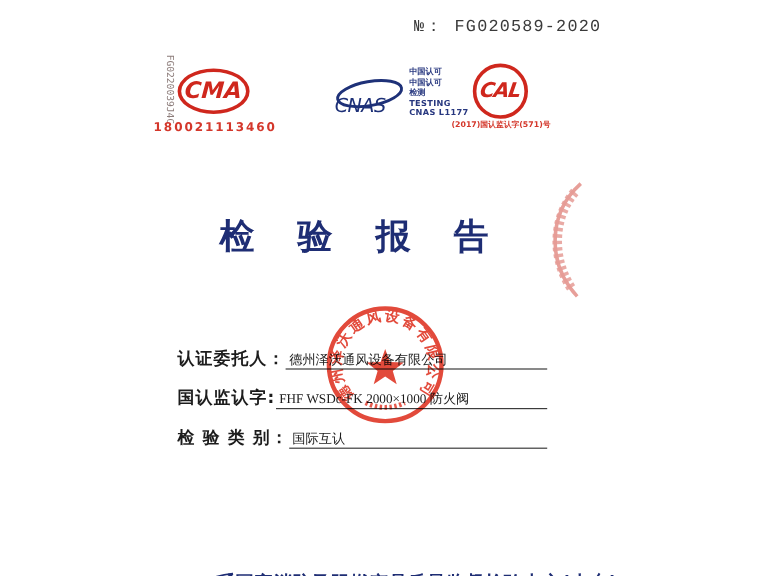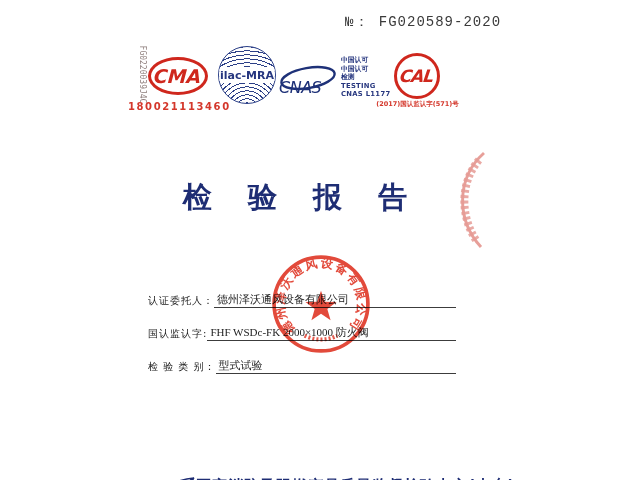--- a/index.html
+++ b/index.html
@@ -34,21 +34,21 @@
   .title-block { position:absolute; left:165px; top:178px; width:260px; text-align:center; }
   .title-zh { color:#1e2d74; font-weight:bold; font-size:29px; letter-spacing:13px; text-indent:13px; }
   .title-en { margin-top:6px; color:#24306e; font-family:"Liberation Serif","DejaVu Serif",serif; font-weight:bold; font-size:17px; letter-spacing:3px; }
 
   
   .edge-stamp { position:absolute; left:446px; top:150px; width:44px; height:100px; opacity:0.75; }
 
   
   .fields { position:absolute; left:148px; top:291px; width:308px; }
   .field-row { display:flex; align-items:flex-end; margin-bottom:16px; height:17px; }
-  .field-label { color:#1c1c1c; font-size:10px; font-weight:normal; white-space:nowrap; letter-spacing:1px; }
+  .field-label { color:#1c1c1c; font-size:14px; font-weight:bold; white-space:nowrap; letter-spacing:1px; }
   .field-value { flex:1; border-bottom:1px solid #3c3c3c; color:#1c1c1c; font-size:11px; padding-left:3px; white-space:nowrap; font-family:"Liberation Serif","DejaVu Serif",serif; }
 
   
   .stamp { position:absolute; left:270px; top:253px; width:102px; height:102px; mix-blend-mode:multiply; opacity:0.92; }
 
   
   .footer { position:absolute; left:0; bottom:10px; width:640px; }
   .footer-logo { position:absolute; left:150px; top:6px; width:46px; height:30px; }
   .footer-zh { position:absolute; left:196px; top:6px; width:260px; color:#1e2d74; font-weight:bold; font-size:15.5px; letter-spacing:0.5px; white-space:nowrap; }
 </style>
@@ -62,25 +62,20 @@
     <span>FG020589-2020</span>
   </div>
 
   <div class="side-code">FG0220039J4C</div>
 
   <div class="cma">
     <span class="cma-text">CMA</span>
   </div>
   <div class="cma-number">180021113460</div>
 
-  <div class="ilac">
-    <div class="ilac-band">
-      <span class="ilac-text">ilac-MRA</span>
-    </div>
-  </div>
 
   <div class="cnas">
     <svg width="58" height="40" viewBox="0 0 58 40">
       <ellipse cx="29" cy="20" rx="27" ry="10" fill="none" stroke="#1e3178" stroke-width="2.4" transform="rotate(-10 29 20)"></ellipse>
     </svg>
     <div class="cnas-word">CNAS</div>
   </div>
   <div class="cnas-lines">
     <div>中国认可</div>
     <div>中国认可</div>
@@ -107,21 +102,21 @@
     <div class="field-row">
       <span class="field-label">认证委托人：</span>
       <span class="field-value">德州泽沃通风设备有限公司</span>
     </div>
     <div class="field-row">
       <span class="field-label">国认监认字:</span>
       <span class="field-value">FHF WSDc-FK 2000×1000 防火阀</span>
     </div>
     <div class="field-row">
       <span class="field-label">检 验 类 别：</span>
-      <span class="field-value">型式试验</span>
+      <span class="field-value">国际互认</span>
     </div>
   </div>
 
   <svg class="stamp" viewBox="0 0 100 100">
     <circle cx="50" cy="50" r="46" fill="none" stroke="#e03a2a" stroke-width="3.6"></circle>
     <path id="sealTextPath" d="M 50,86 a 36,36 0 1,1 0,-72 a 36,36 0 1,1 0,72" fill="none"></path>
     <text font-size="12" fill="#e03a2a" font-weight="bold" letter-spacing="2">
       <textPath href="#sealTextPath" startOffset="28">德州泽沃通风设备有限公司</textPath>
     </text>
     <polygon fill="#e03a2a" points="50,37 53.8,47.7 65.2,48.1 56.2,55 59.4,65.9 50,59.5 40.6,65.9 43.8,55 34.8,48.1 46.2,47.7"></polygon>

